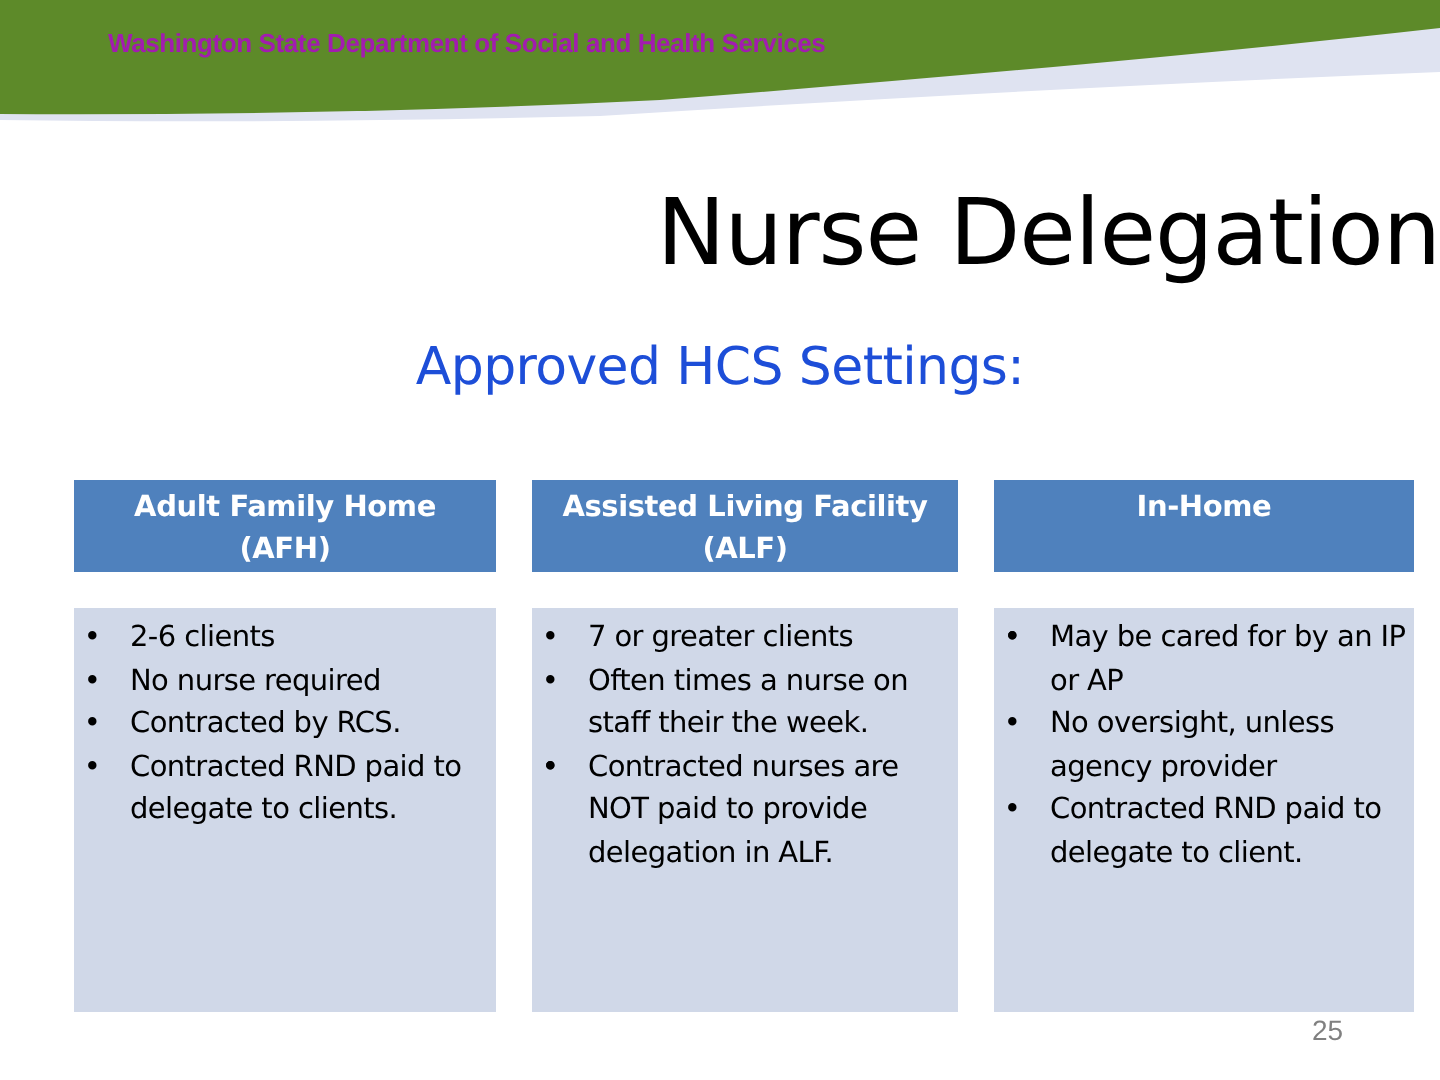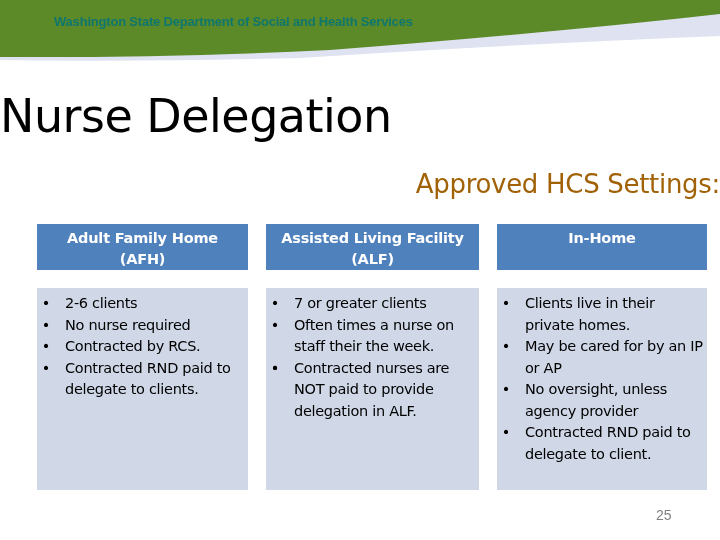--- a/index.html
+++ b/index.html
@@ -5,35 +5,35 @@
   html, body { margin: 0; padding: 0; }
   body {
     width: 720px; height: 540px; position: relative; overflow: hidden;
     background: #ffffff;
     font-family: "Liberation Sans", "DejaVu Sans", sans-serif;
   }
   .header-band { position: absolute; left: 0; top: 0; width: 720px; height: 70px; }
   .header-band svg { display: block; }
   .agency-name {
     position: absolute; left: 54px; top: 14px;
-    color: #0f766e; font-size: 13px; font-weight: bold; letter-spacing: -0.2px;
+    color: #a21caf; font-size: 13px; font-weight: bold; letter-spacing: -0.2px;
     font-family: "Liberation Sans", sans-serif;
   }
   .slide-title {
-    position: absolute; left: 0; top: 86px; width: 720px; text-align: left;
+    position: absolute; left: 0; top: 86px; width: 720px; text-align: right;
     font-size: 46px; color: #000000; line-height: 60px;
     font-family: "DejaVu Sans", sans-serif; font-weight: normal; letter-spacing: -0.5px;
   }
   .slide-subtitle {
-    position: absolute; left: 0; top: 166px; width: 720px; text-align: right;
-    font-size: 26px; color: #a16207; line-height: 36px;
+    position: absolute; left: 0; top: 166px; width: 720px; text-align: center;
+    font-size: 26px; color: #1d4ed8; line-height: 36px;
     font-family: "DejaVu Sans", sans-serif; letter-spacing: -0.3px;
   }
   .settings-table {
-    position: absolute; left: 37px; top: 224px; width: 634px;
+    position: absolute; left: 37px; top: 240px; width: 634px;
     display: grid; grid-template-columns: 211px 213px 210px;
     grid-template-rows: 46px 202px; column-gap: 2px; row-gap: 2px; gap: 18px;
   }
   .th {
     background: #4f81bd; color: #ffffff; font-weight: bold;
     font-size: 14.5px; text-align: center; padding: 4px 6px 0 6px; line-height: 21px;
     font-family: "DejaVu Sans", sans-serif; letter-spacing: -0.2px;
   }
   .td {
     background: #d0d8e8; color: #000000; font-size: 14.5px; line-height: 21.5px;
@@ -80,21 +80,21 @@
     <ul>
       <li><span class="bullet">•</span><span>7 or greater clients</span></li>
       <li><span class="bullet">•</span><span>Often times a nurse on staff their the week.</span></li>
       <li><span class="bullet">•</span></li>
       <li><span class="bullet">•</span><span>Contracted nurses are NOT paid to provide delegation in ALF.</span></li>
     </ul>
   </div>
 
   <div class="td">
     <ul>
-      <li><span class="bullet">•</span><span>Clients live in their private homes.</span></li>
+      <li><span class="bullet">•</span></li>
       <li><span class="bullet">•</span><span>May be cared for by an IP or AP</span></li>
       <li><span class="bullet">•</span><span>No oversight, unless agency provider</span></li>
       <li><span class="bullet">•</span><span>Contracted RND paid to delegate to client.</span></li>
     </ul>
   </div>
 </div>
 
 <div class="page-number">25</div>
 
 </body></html>

